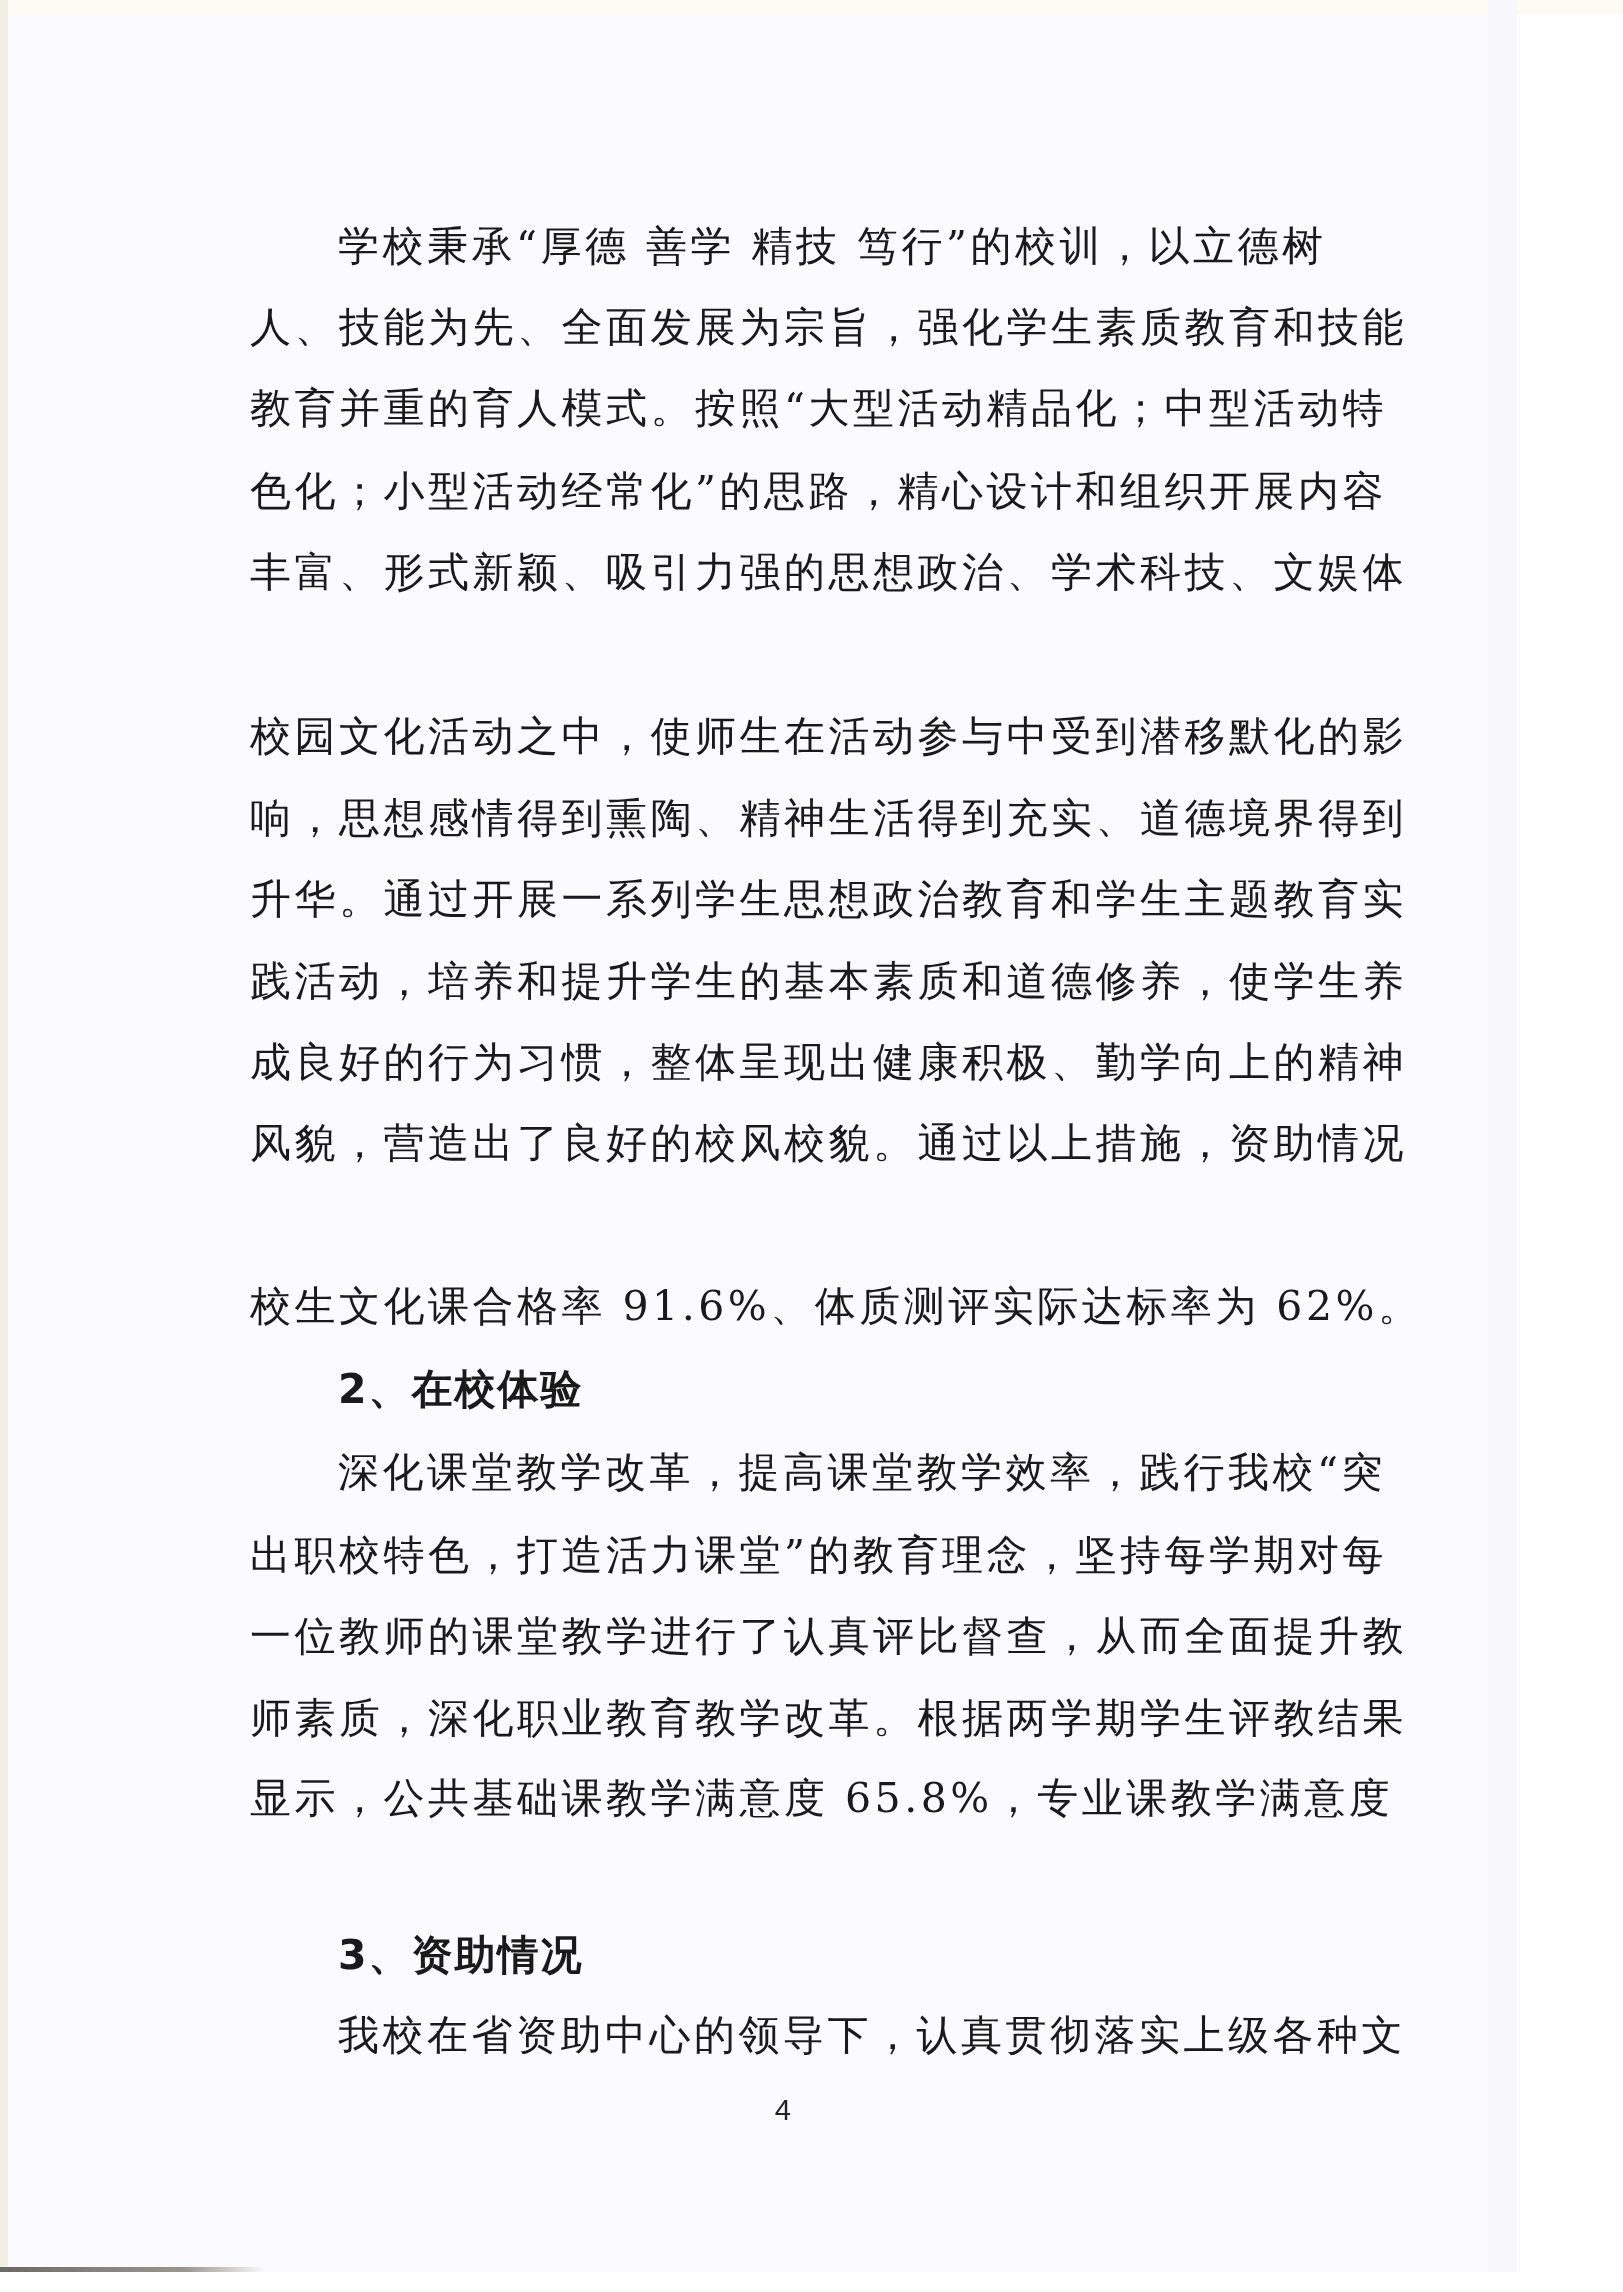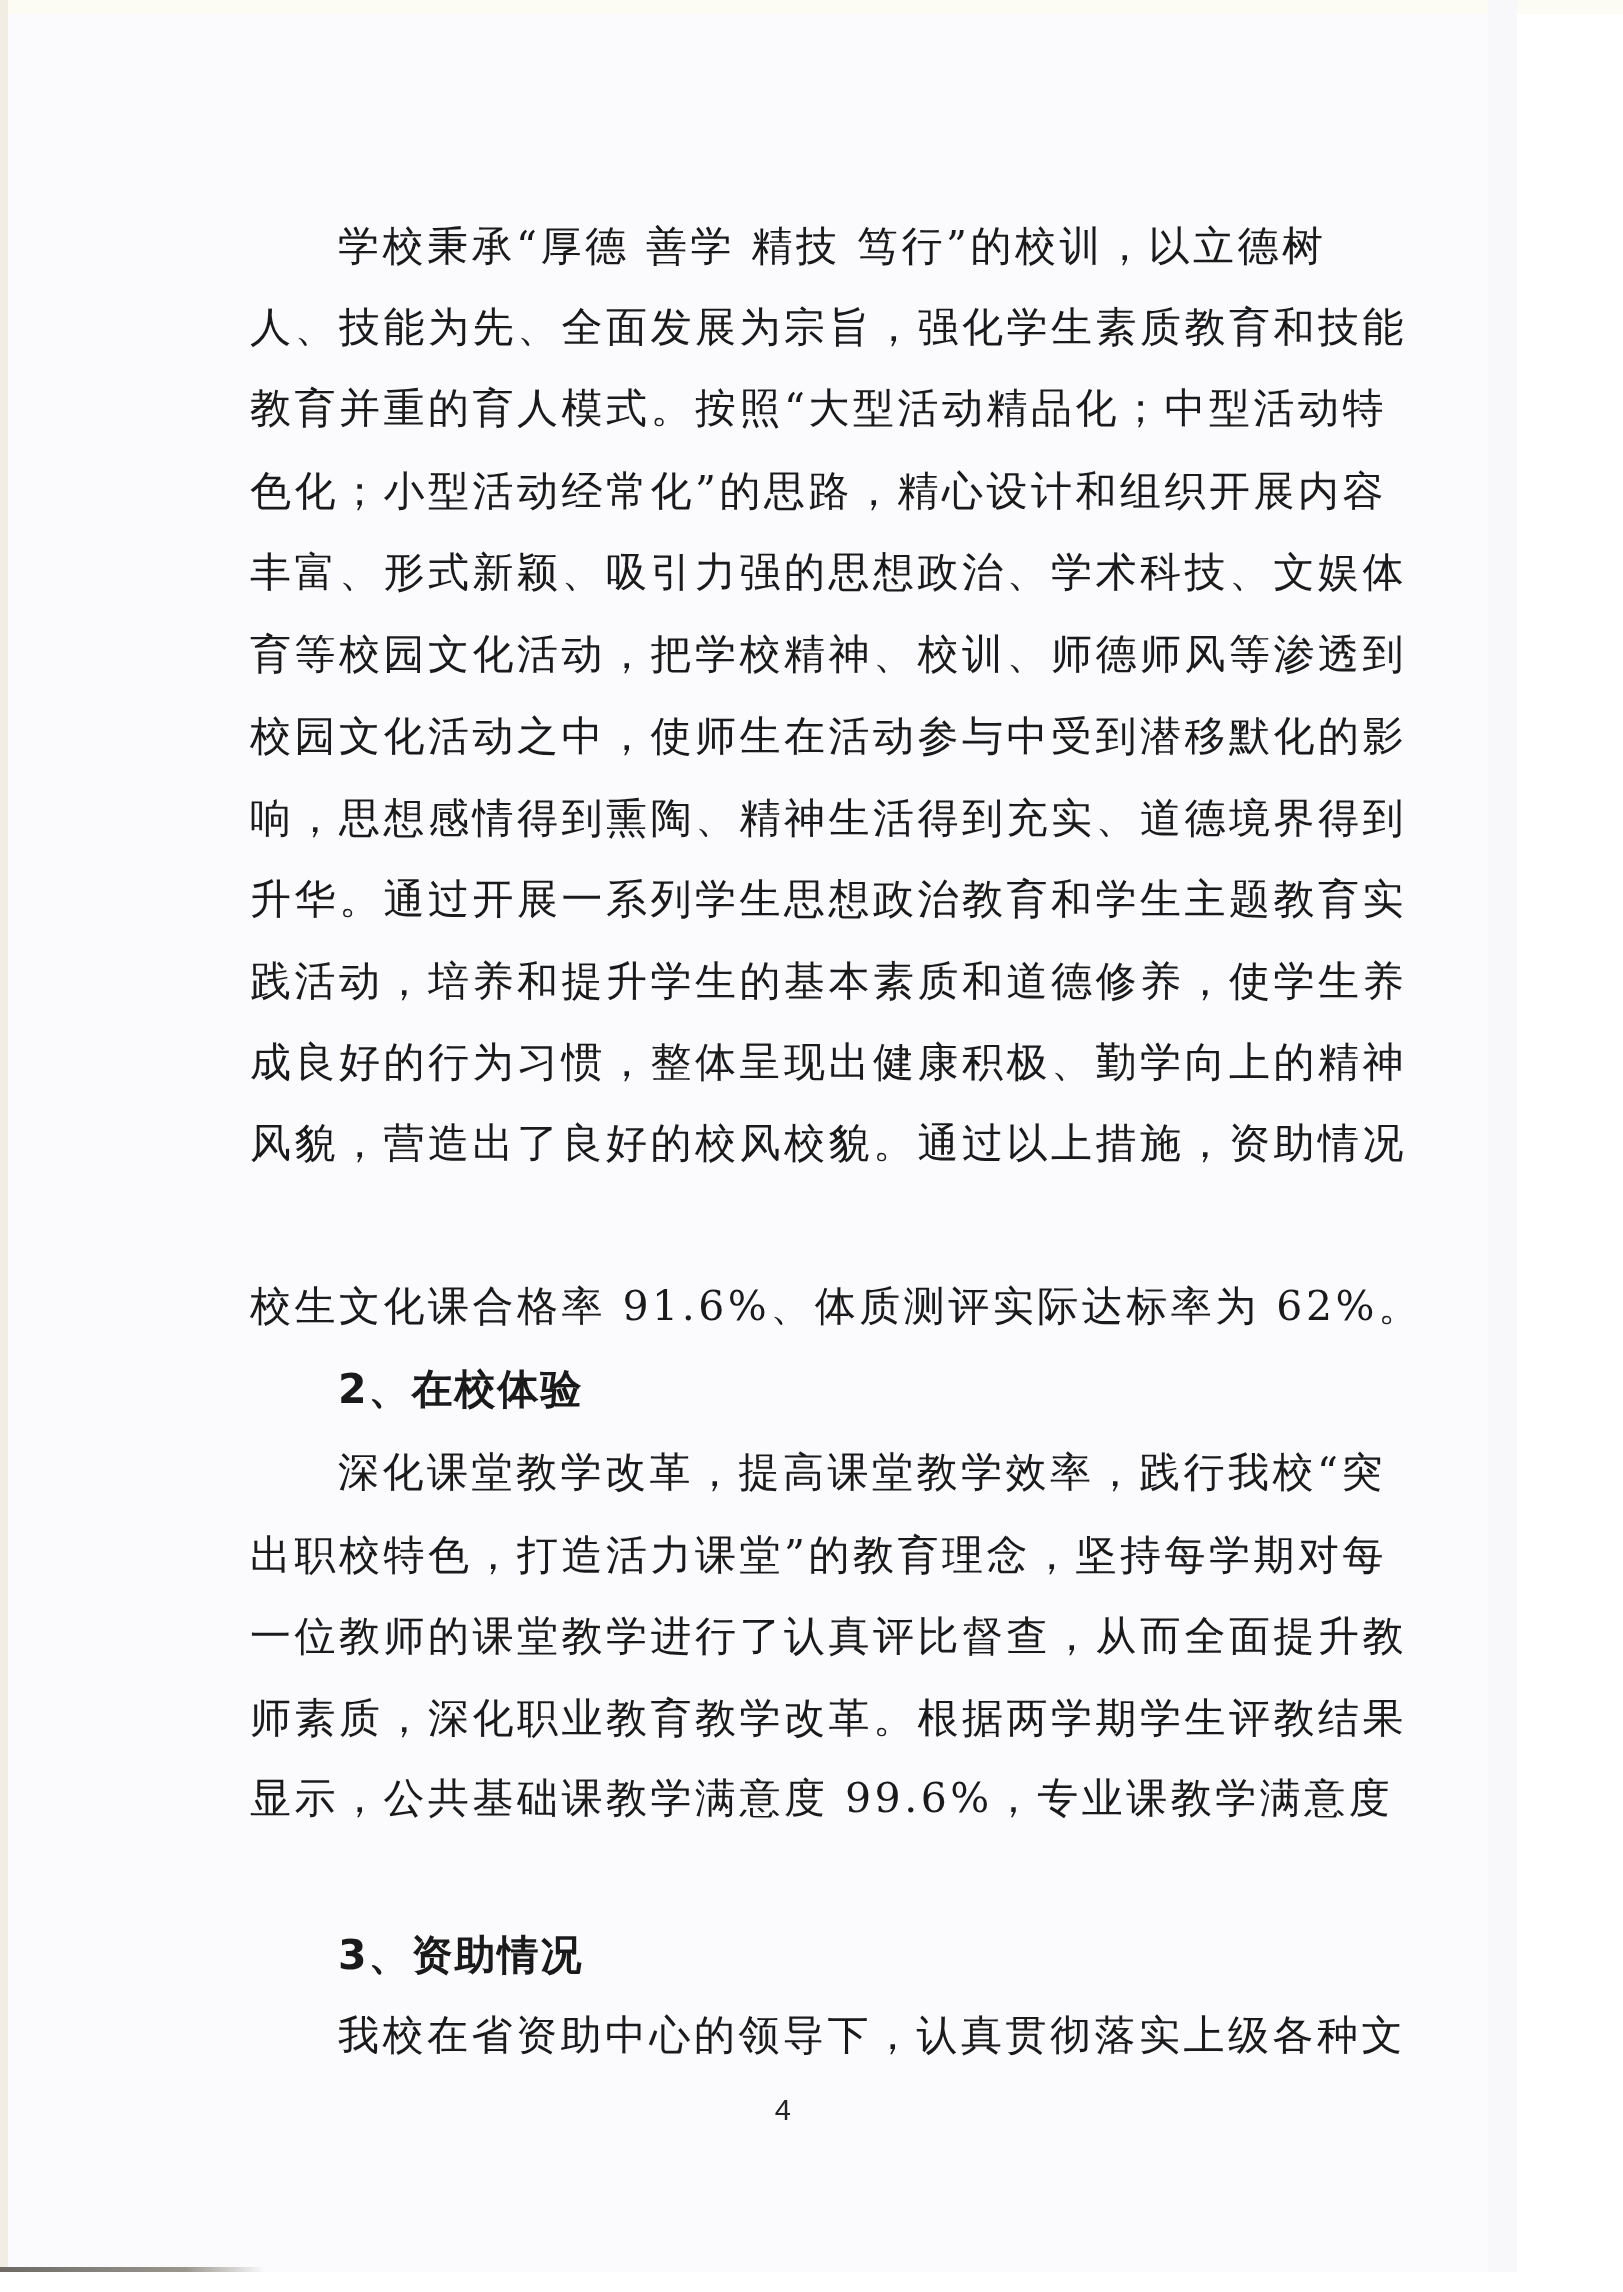--- a/index.html
+++ b/index.html
@@ -93,34 +93,33 @@
   <div class="paper-top-strip"></div>
   <div class="paper-left-edge"></div>
   <div class="paper-right-edge"></div>
   <div class="scan-shadow"></div>
 
   <div class="line indent" style="top:222px">学校秉承“厚德 善学 精技  笃行”的校训，以立德树</div>
   <div class="line" style="top:303px">人、技能为先、全面发展为宗旨，强化学生素质教育和技能</div>
   <div class="line" style="top:384px">教育并重的育人模式。按照“大型活动精品化；中型活动特</div>
   <div class="line" style="top:467px">色化；小型活动经常化”的思路，精心设计和组织开展内容</div>
   <div class="line" style="top:548px">丰富、形式新颖、吸引力强的思想政治、学术科技、文娱体</div>
-  <div class="line" style="top:630px">育等校园文化活动，把学校精神、校训、师德师风等渗透到</div>
   <div class="line" style="top:712px">校园文化活动之中，使师生在活动参与中受到潜移默化的影</div>
   <div class="line" style="top:794px">响，思想感情得到熏陶、精神生活得到充实、道德境界得到</div>
   <div class="line" style="top:875px">升华。通过开展一系列学生思想政治教育和学生主题教育实</div>
   <div class="line" style="top:957px">践活动，培养和提升学生的基本素质和道德修养，使学生养</div>
   <div class="line" style="top:1038px">成良好的行为习惯，整体呈现出健康积极、勤学向上的精神</div>
   <div class="line" style="top:1119px">风貌，营造出了良好的校风校貌。通过以上措施，资助情况</div>
   <div class="line" style="top:1282px">校生文化课合格率 91.6%、体质测评实际达标率为 62%。</div>
 
   <div class="line heading" style="top:1365px">2、在校体验</div>
   <div class="line indent" style="top:1448px">深化课堂教学改革，提高课堂教学效率，践行我校“突</div>
   <div class="line" style="top:1531px">出职校特色，打造活力课堂”的教育理念，坚持每学期对每</div>
   <div class="line" style="top:1612px">一位教师的课堂教学进行了认真评比督查，从而全面提升教</div>
   <div class="line" style="top:1694px">师素质，深化职业教育教学改革。根据两学期学生评教结果</div>
-  <div class="line" style="top:1774px">显示，公共基础课教学满意度 99.6%，专业课教学满意度</div>
+  <div class="line" style="top:1774px">显示，公共基础课教学满意度 65.8%，专业课教学满意度</div>
 
   <div class="line heading" style="top:1931px">3、资助情况</div>
   <div class="line indent" style="top:2011px">我校在省资助中心的领导下，认真贯彻落实上级各种文</div>
 
   <div class="page-number">4</div>
 </div>
 
 
 </body></html>

